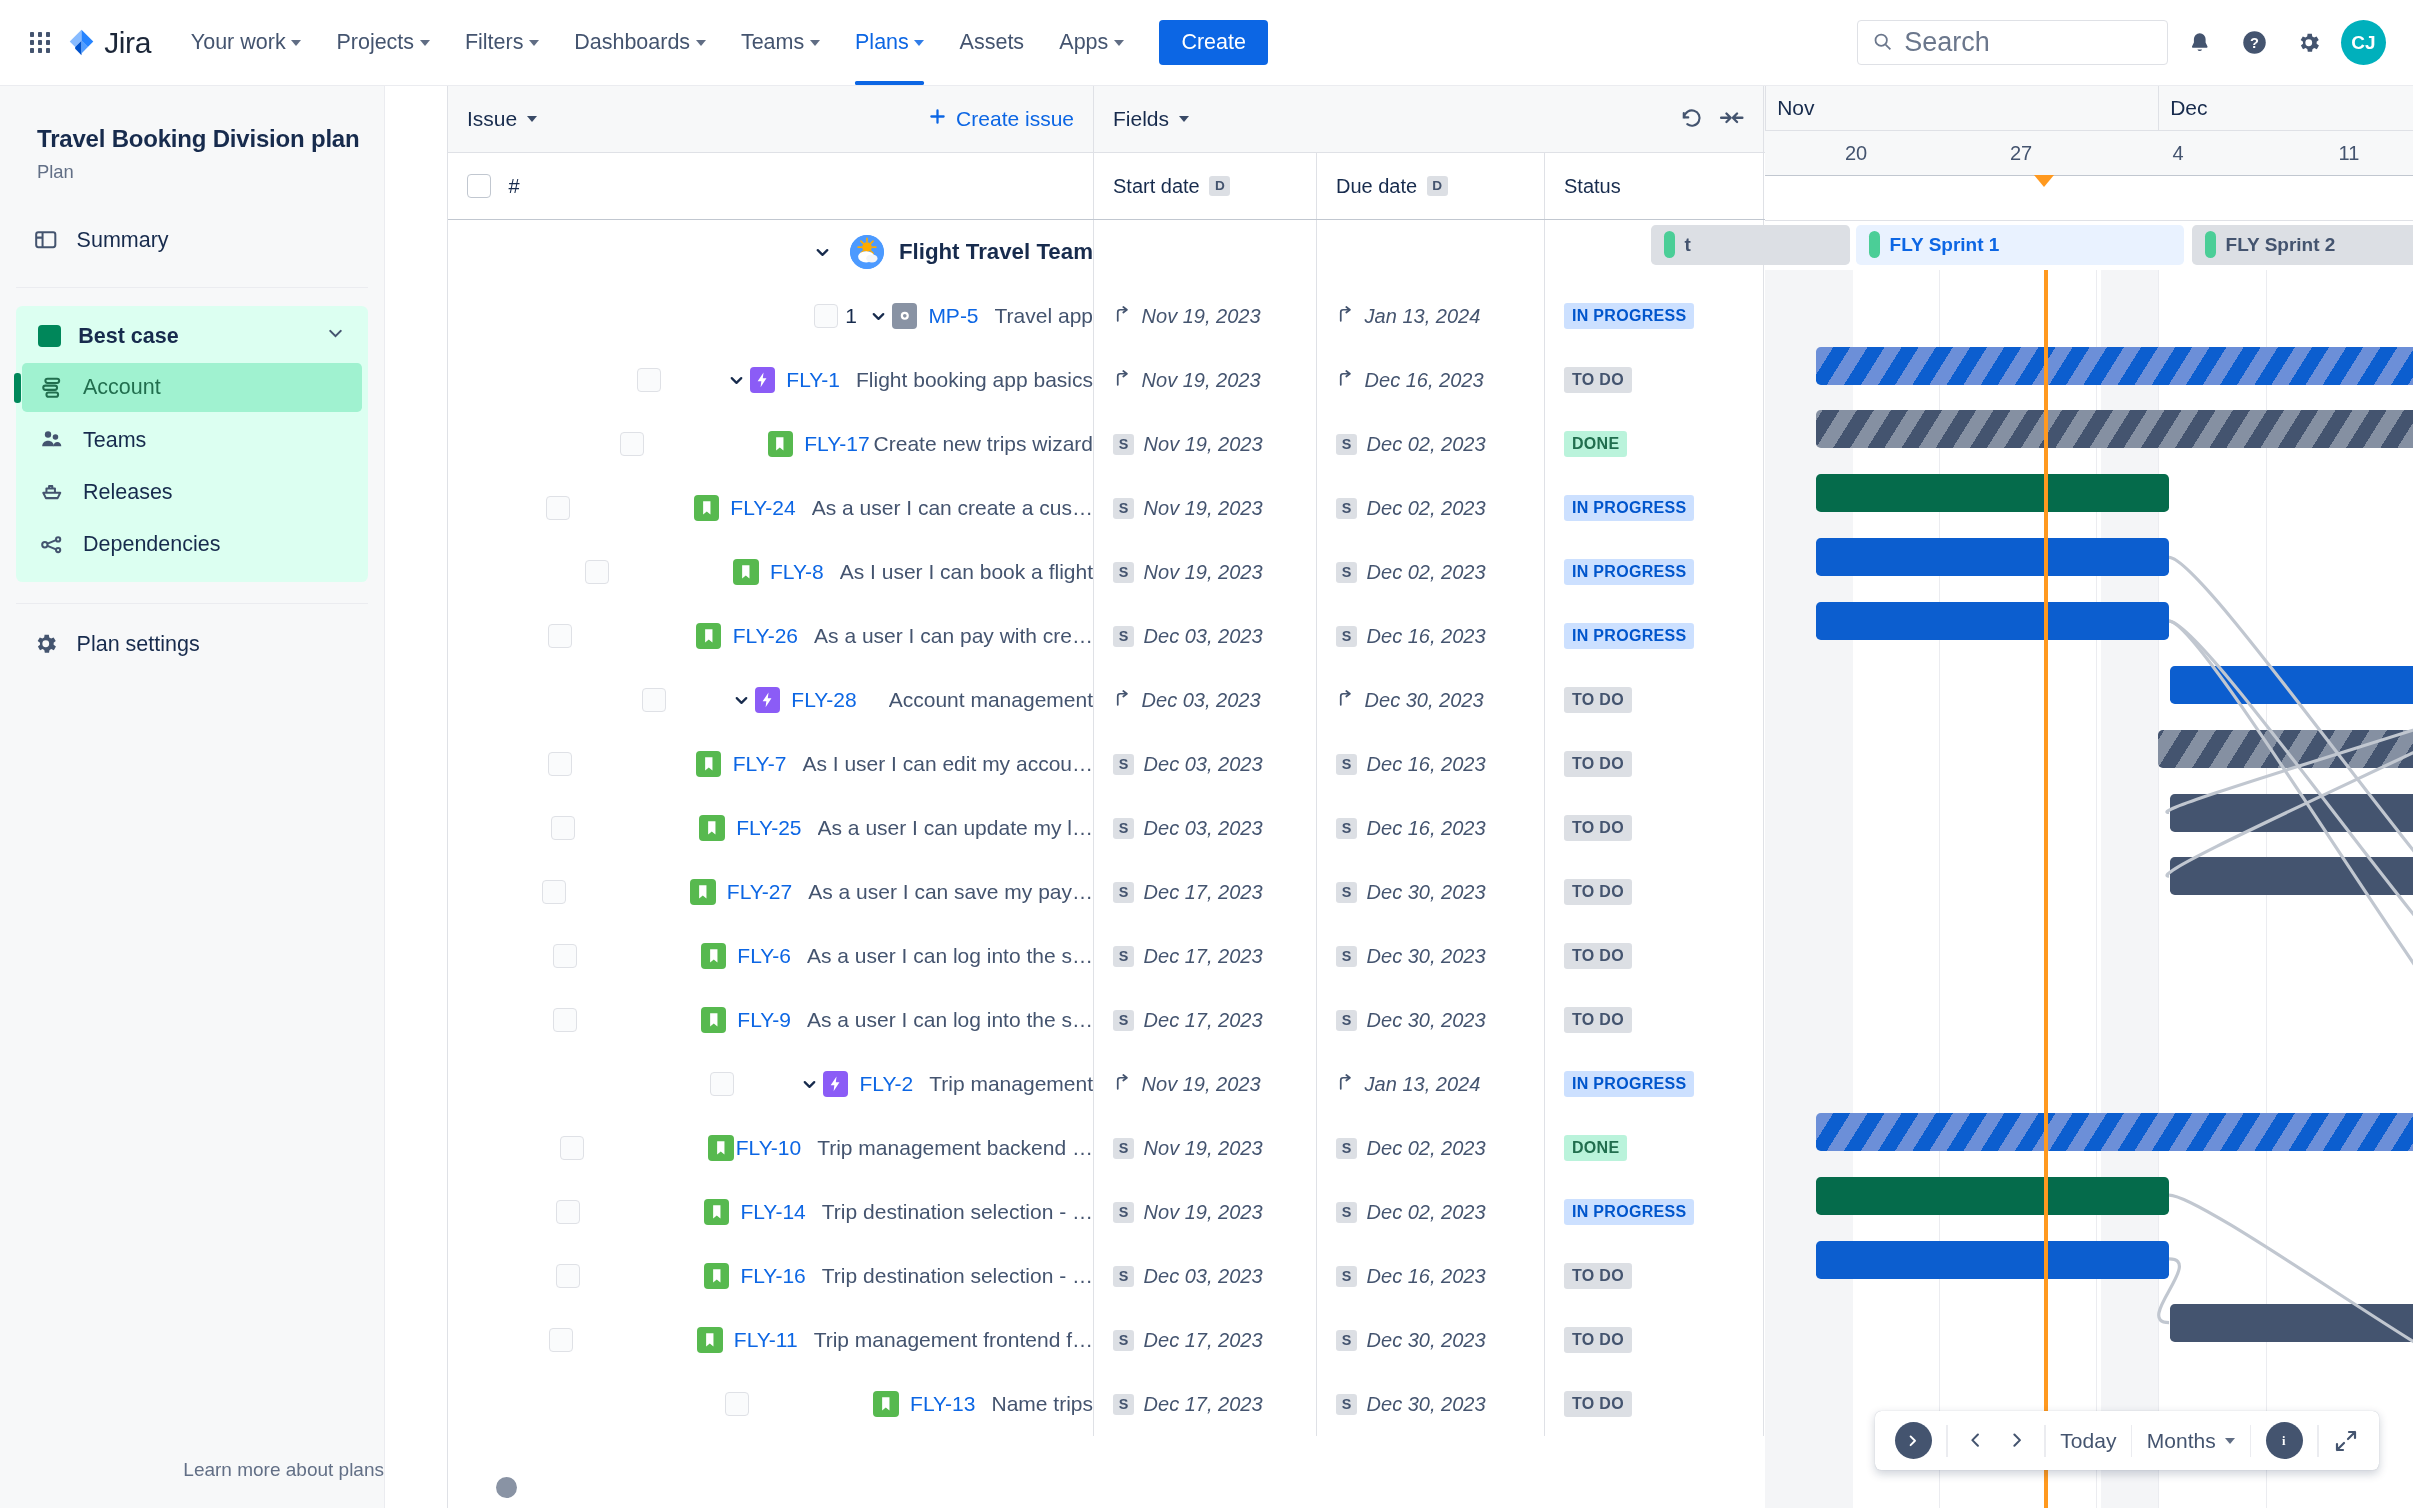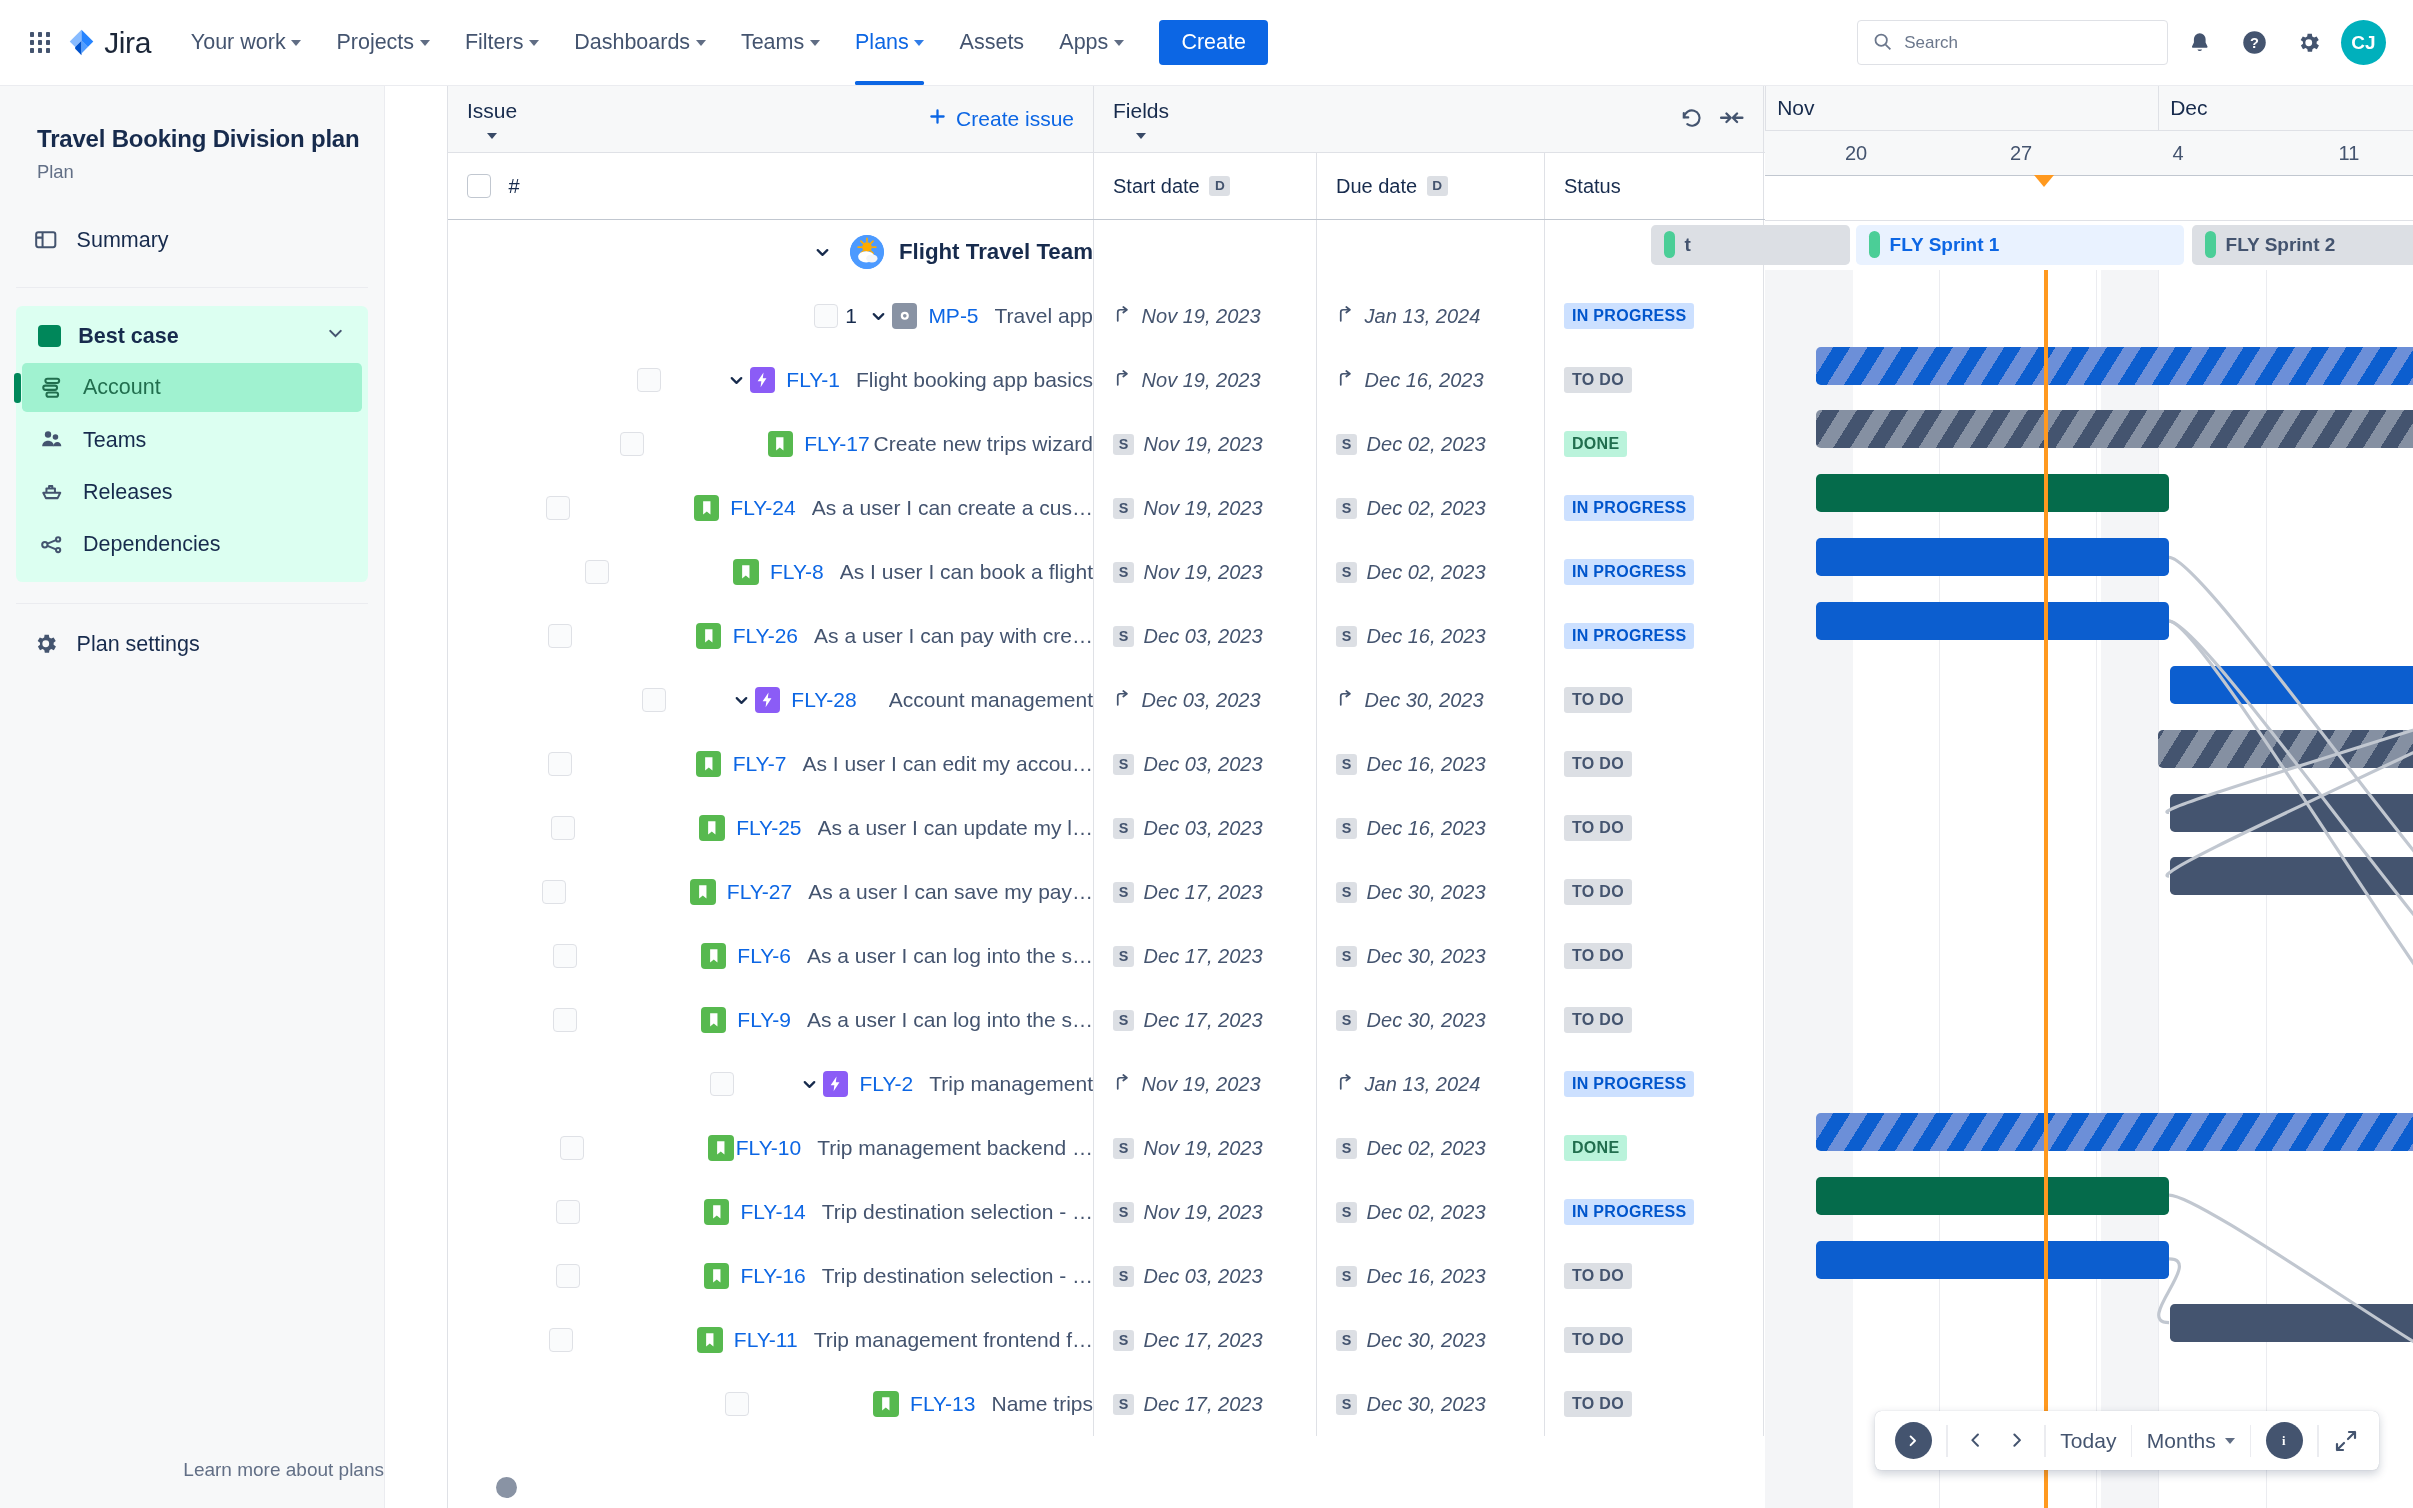--- a/index.html
+++ b/index.html
@@ -35,21 +35,21 @@
   .chev { display:inline-block; width:0;height:0;border-left:5.6px solid transparent;border-right:5.6px solid transparent;border-top:6.4px solid currentColor;opacity:.85;}
   .createbtn{
     background:#0C66E4;color:#fff;font-size:21.5px;font-weight:500;
     padding:0 22.3px;height:45px;line-height:45px;border-radius:4px;margin-left:17.6px;cursor:pointer;
   }
   .navright{margin-left:auto;display:flex;align-items:center;gap:9.6px;}
   .searchbox{
     width:160px;width:auto;min-width:311px;height:45px;border:1.6px solid #DFE1E6;border-radius:4px;
     display:flex;align-items:center;gap:11.2px;padding:0 14.4px;cursor:text;background:#fff;
   }
-  .searchbox .ph{font-size:17px;color:#6B778C;}
+  .searchbox .ph{font-size:27px;color:#6B778C;}
   .icobtn{width:45px;height:45px;border-radius:50%;display:flex;align-items:center;justify-content:center;cursor:pointer;}
   .avatar{width:45px;height:45px;border-radius:50%;background:#00B0BC;color:#fff;font-size:19px;font-weight:600;display:flex;align-items:center;justify-content:center;cursor:pointer;}
 
   
   #main { display:flex; width:2413px; height:1422px; }
 
   
   #sidebar{
     width:385px; min-width:385px; height:100%;
     background:#F7F8F9; border-right:0.8px solid #EBECF0;
@@ -86,21 +86,21 @@
     position:absolute; left:62px; top:0; right:0; bottom:0;
     border-left:0.8px solid #DFE1E6; background:#fff;
   }
 
   
   #toolbar{display:flex;height:67px;border-bottom:0.8px solid #DFE1E6;background:#F7F8F9;}
   .tbcell{display:flex;align-items:center;height:100%;border-right:0.8px solid #DFE1E6;padding:0 19px;}
   .tb-issue{width:646px;justify-content:space-between;}
   .tb-fields{width:670px;justify-content:space-between;}
   .tb-ghost{flex:1;border-right:none;background:#F7F8F9;}
-  .ddlabel{display:flex;align-items:center;gap:9.6px;font-size:21px;color:#172B4D;cursor:pointer;flex-direction:column;}
+  .ddlabel{display:flex;align-items:center;gap:9.6px;font-size:21px;color:#172B4D;cursor:pointer;}
   .createissue{display:flex;align-items:center;gap:8px;color:#0C66E4;font-size:21px;cursor:pointer;}
   .tbicons{display:flex;align-items:center;gap:14.4px;}
 
   
   #colhead{display:flex;height:67px;border-bottom:1.6px solid #C1C7D0;background:#fff;}
   .ch{display:flex;align-items:center;height:100%;border-right:0.8px solid #DFE1E6;padding:0 19px;font-size:20px;color:#172B4D;gap:9.6px;}
   .ch-num{width:646px;gap:17.6px;}
   .ch-start{width:223px;}
   .ch-due{width:228px;}
   .ch-status{width:219px;}

